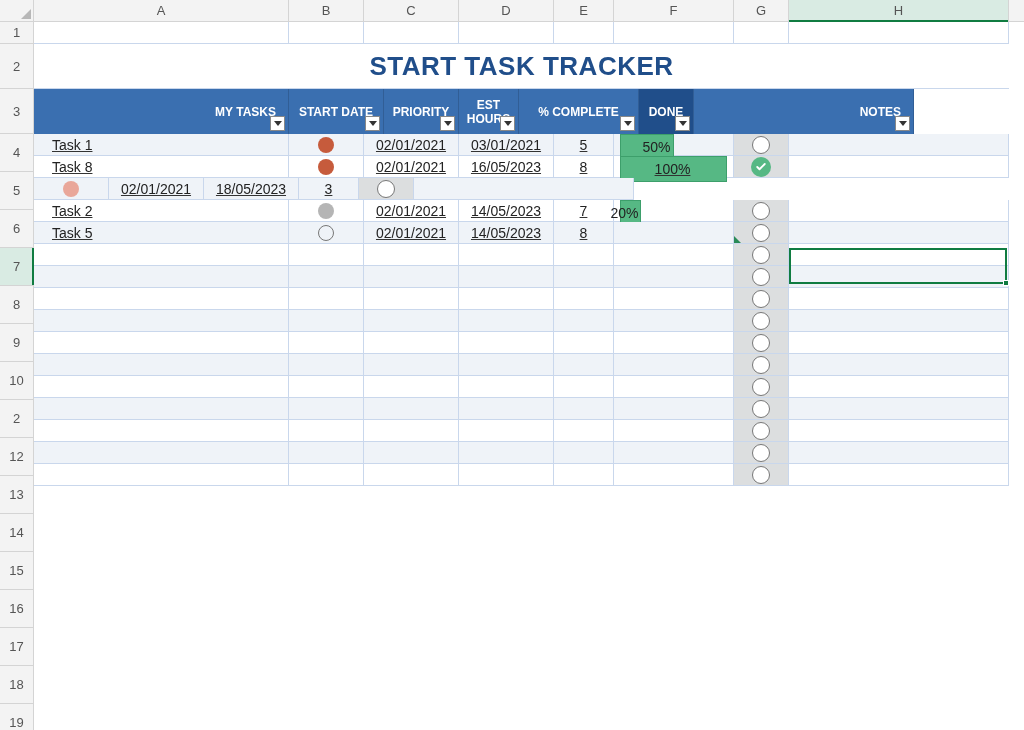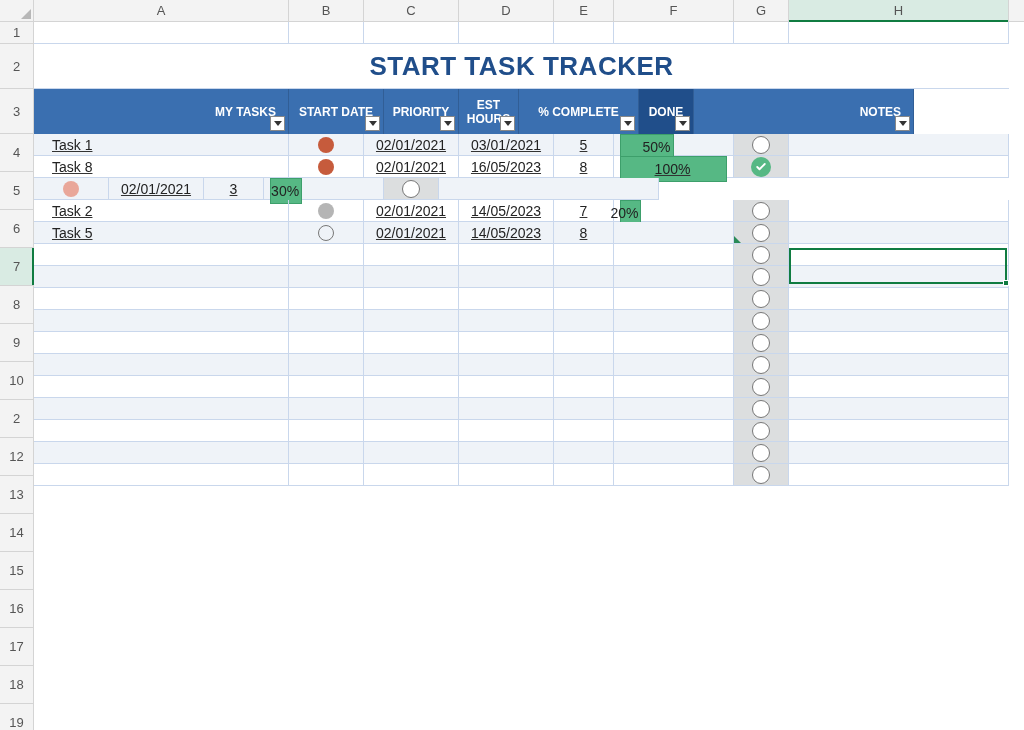--- a/index.html
+++ b/index.html
@@ -357,28 +357,22 @@
               </svg>
             </div>
           </div>
           <div class="cell colH"></div>
         </div>
         <div class="data-row row-alt">
           <div class="cell center colB">
             <div class="prio-dot prio-med"></div>
           </div>
           <div class="cell center colC">02/01/2021</div>
+          <div class="cell center colD">18/05/2023</div>
           <div class="cell center colE">3</div>
-          <div class="cell colF" style="padding:0">
-            <div class="pct-wrap">
-              <div class="pct-bar" style="width:30%">
-                <span class="pct-label">30%</span>
-              </div>
-            </div>
-          </div>
           <div class="cell done-col colG">
             <div class="done-circle"></div>
           </div>
           <div class="cell colH"></div>
         </div>
         <div class="data-row">
           <div class="cell colA">Task 2</div>
           <div class="cell center colB">
             <div class="prio-dot prio-low"></div>
           </div>

